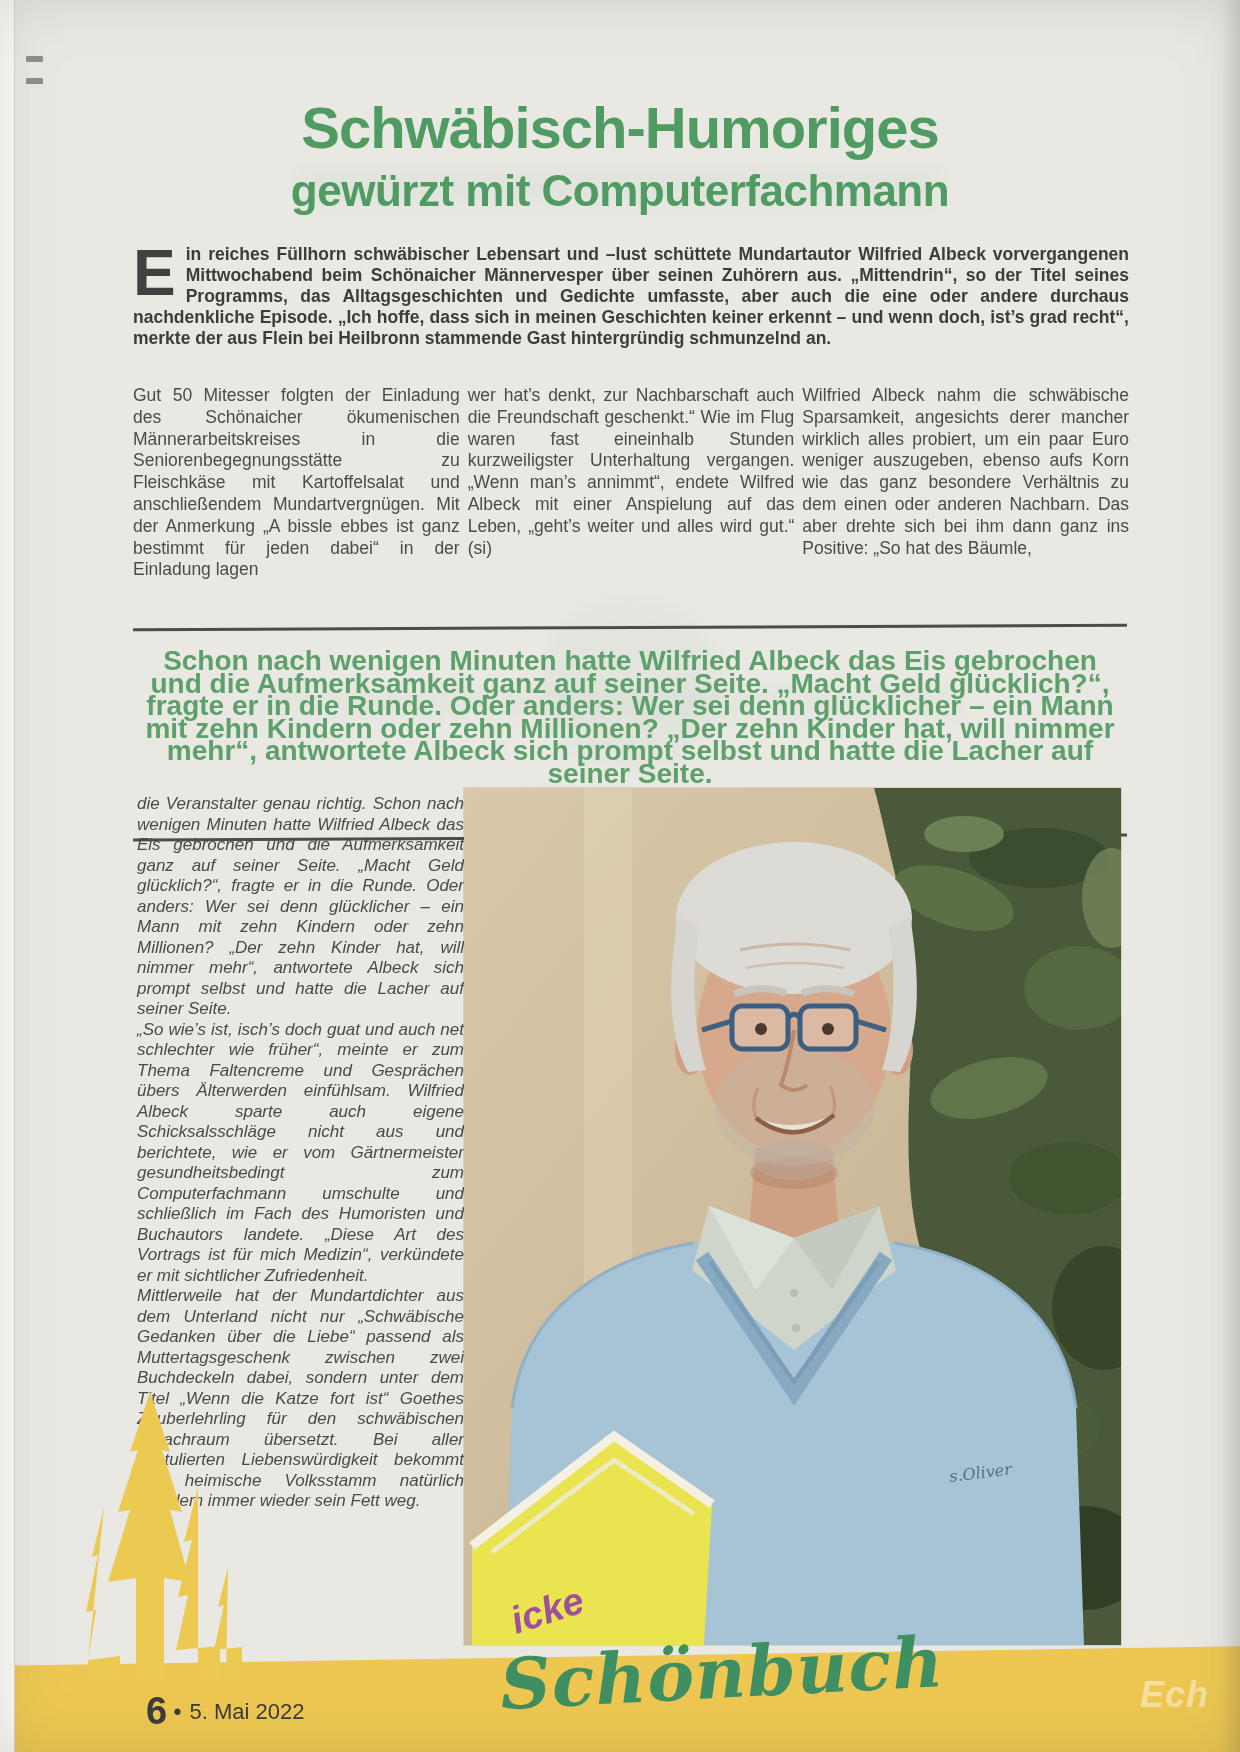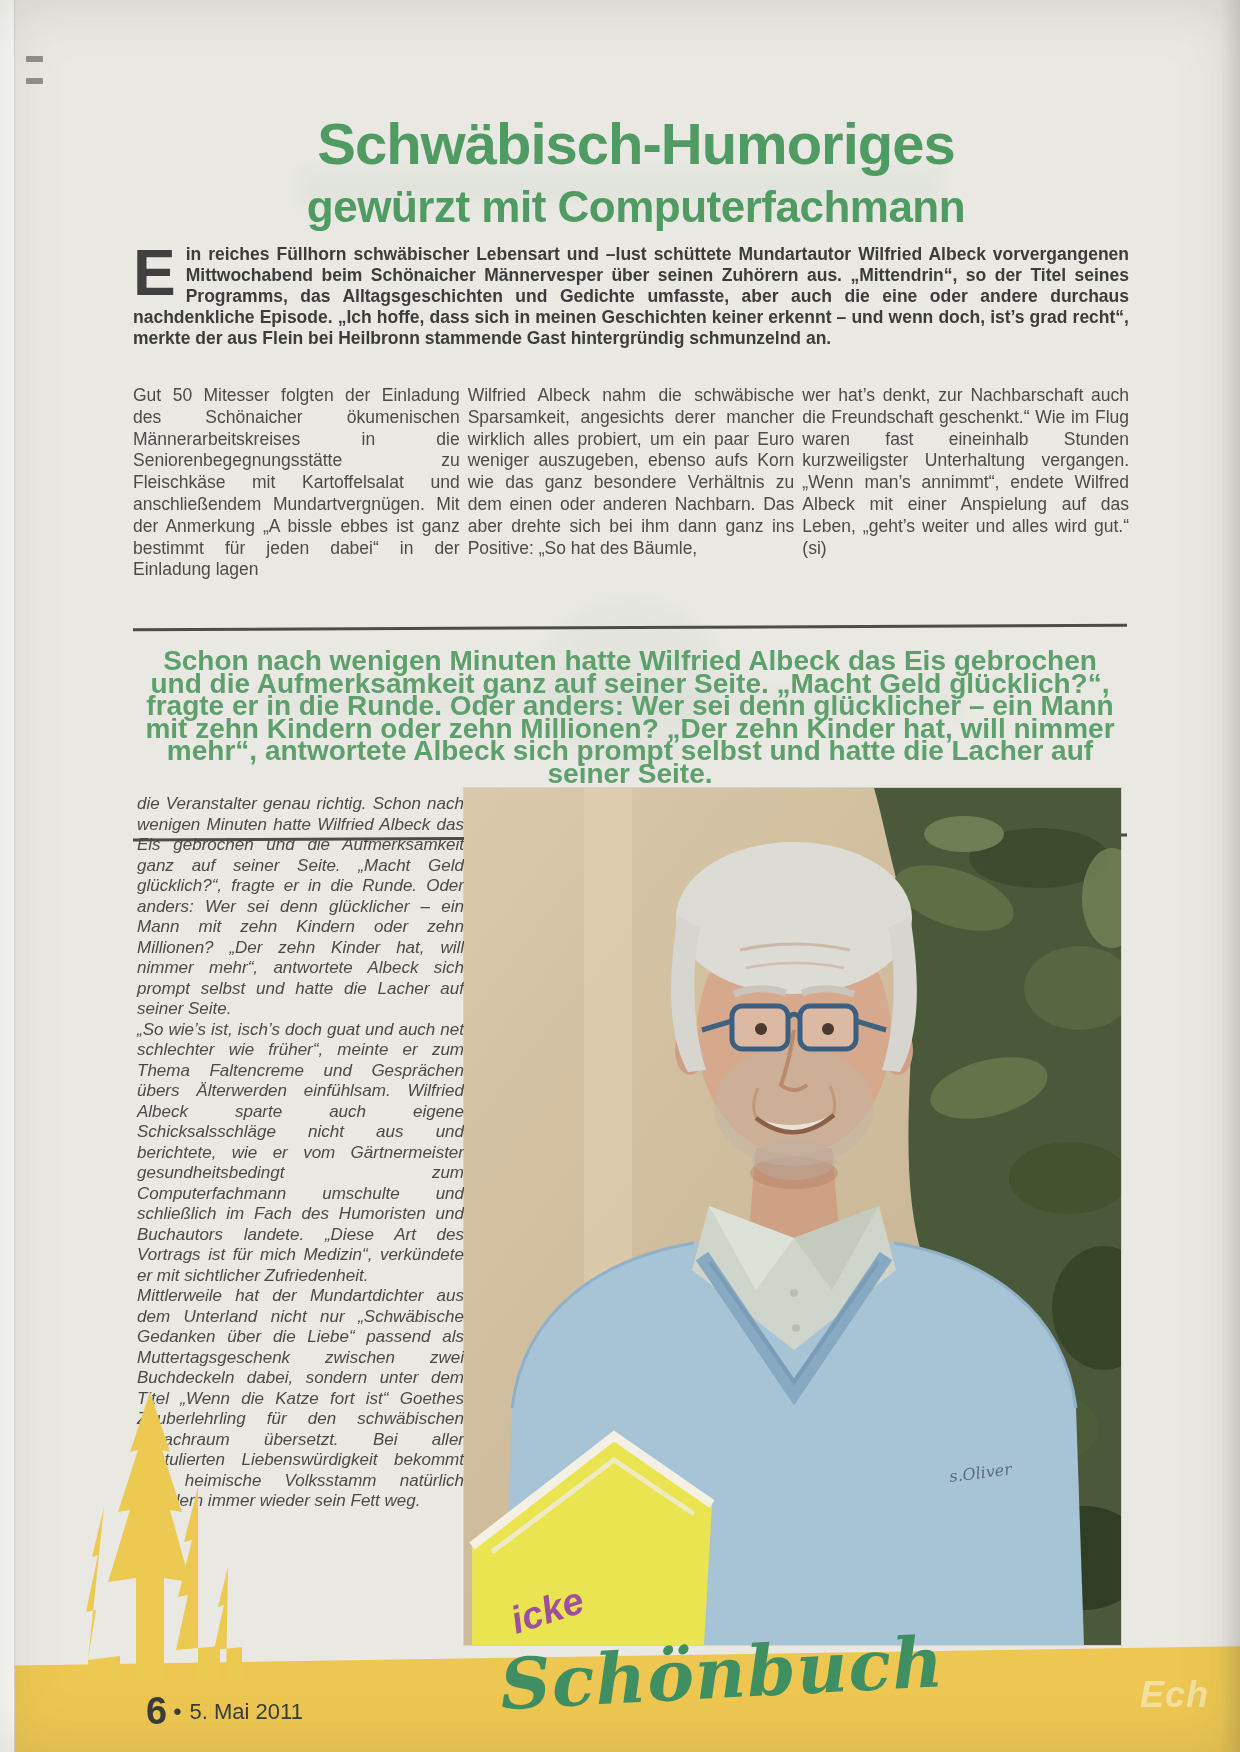--- a/index.html
+++ b/index.html
@@ -13,21 +13,21 @@
   .scan-strip-left{position:absolute; left:0; top:0; width:14px; height:1752px;
     background:#fbfbf8; border-right:1px solid #d6d5d0; z-index:8;}
   .scan-shadow-right{position:absolute; right:0; top:0; width:20px; height:1752px;
     background:linear-gradient(to left, rgba(70,68,60,.14), rgba(70,68,60,0)); z-index:8;}
   .scan-dash{position:absolute; width:17px; height:6px; background:#8e8e8b; z-index:8; border-radius:1px;}
   .ghost{position:absolute; background:#9cbfa5; filter:blur(7px); z-index:0;}
 
   .kicker{position:absolute; left:120px; top:56px; width:1000px; text-align:center;
     font-size:21px; color:#56554f; letter-spacing:.2px;}
   .headline{position:absolute; left:70px; width:1100px; text-align:center;
-    color:#4f9b62; font-weight:bold; margin:16px; z-index:1;}
+    color:#4f9b62; font-weight:bold; margin:0; z-index:1;}
   .headline.l1{top:94px; font-size:58px; letter-spacing:-1px;}
   .headline.l2{top:166px; font-size:44px; letter-spacing:-.5px;}
 
   .lead{position:absolute; left:133px; top:244px; width:996px;
     font-size:17.5px; line-height:21px; font-weight:bold; color:#3b3c3b;
     text-align:justify; hyphens:auto; -webkit-hyphens:auto; z-index:1;}
   .dropcap{float:left; font-size:64px; line-height:50px; font-weight:bold;
     color:#3f403f; margin:4px 10px 0 0;}
 
   .cols{position:absolute; left:133px; top:385px; width:996px; display:flex; gap:8px; z-index:1;}
@@ -81,22 +81,22 @@
 
   <h1 class="headline l1">Schwäbisch-Humoriges</h1>
   <h1 class="headline l2">gewürzt mit Computerfachmann</h1>
 
   <div class="lead">
     <span class="dropcap">E</span><span>in reiches Füllhorn schwäbischer Lebensart und –lust schüttete Mundartautor Wilfried Albeck vorvergangenen Mittwochabend beim Schönaicher Männervesper über seinen Zuhörern aus. „Mittendrin“, so der Titel seines Programms, das Alltagsgeschichten und Gedichte umfasste, aber auch die eine oder andere durchaus nachdenkliche Episode. „Ich hoffe, dass sich in meinen Geschichten keiner erkennt – und wenn doch, ist’s grad recht“, merkte der aus Flein bei Heilbronn stammende Gast hintergründig schmunzelnd an.</span>
   </div>
 
   <div class="cols">
     <div class="col">Gut 50 Mitesser folgten der Einladung des Schönaicher ökumenischen Männerarbeitskreises in die Seniorenbegegnungsstätte zu Fleischkäse mit Kartoffelsalat und anschließendem Mundartvergnügen. Mit der Anmerkung „A bissle ebbes ist ganz bestimmt für jeden dabei“ in der Einladung lagen</div>
+    <div class="col">wer hat’s denkt, zur Nachbarschaft auch die Freundschaft geschenkt.“ Wie im Flug waren fast eineinhalb Stunden kurzweiligster Unterhaltung vergangen. „Wenn man’s annimmt“, endete Wilfred Albeck mit einer Anspielung auf das Leben, „geht’s weiter und alles wird gut.“ (si)</div>
     <div class="col">Wilfried Albeck nahm die schwäbische Sparsamkeit, angesichts derer mancher wirklich alles probiert, um ein paar Euro weniger auszugeben, ebenso aufs Korn wie das ganz besondere Verhältnis zu dem einen oder anderen Nachbarn. Das aber drehte sich bei ihm dann ganz ins Positive: „So hat des Bäumle,</div>
-    <div class="col">wer hat’s denkt, zur Nachbarschaft auch die Freundschaft geschenkt.“ Wie im Flug waren fast eineinhalb Stunden kurzweiligster Unterhaltung vergangen. „Wenn man’s annimmt“, endete Wilfred Albeck mit einer Anspielung auf das Leben, „geht’s weiter und alles wird gut.“ (si)</div>
   </div>
 
   <div class="rule r1"></div>
   <div class="pullquote">Schon nach wenigen Minuten hatte Wilfried Albeck das Eis gebrochen und die Aufmerksamkeit ganz auf seiner Seite. „Macht Geld glücklich?“, fragte er in die Runde. Oder anders: Wer sei denn glücklicher – ein Mann mit zehn Kindern oder zehn Millionen? „Der zehn Kinder hat, will nimmer mehr“, antwortete Albeck sich prompt selbst und hatte die Lacher auf seiner Seite.</div>
   <div class="rule r2"></div>
 
   <div class="bodycol">
     <p>die Veranstalter genau richtig. Schon nach wenigen Minuten hatte Wilfried Albeck das Eis gebrochen und die Aufmerksamkeit ganz auf seiner Seite. „Macht Geld glücklich?“, fragte er in die Runde. Oder anders: Wer sei denn glücklicher – ein Mann mit zehn Kindern oder zehn Millionen? „Der zehn Kinder hat, will nimmer mehr“, antwortete Albeck sich prompt selbst und hatte die Lacher auf seiner Seite.</p>
     <p>„So wie’s ist, isch’s doch guat und auch net schlechter wie früher“, meinte er zum Thema Faltencreme und Gesprächen übers Älterwerden einfühlsam. Wilfried Albeck sparte auch eigene Schicksalsschläge nicht aus und berichtete, wie er vom Gärtnermeister gesundheitsbedingt zum Computerfachmann umschulte und schließlich im Fach des Humoristen und Buchautors landete. „Diese Art des Vortrags ist für mich Medizin“, verkündete er mit sichtlicher Zufriedenheit.</p>
     <p>Mittlerweile hat der Mundartdichter aus dem Unterland nicht nur „Schwäbische Gedanken über die Liebe“ passend als Muttertagsgeschenk zwischen zwei Buchdeckeln dabei, sondern unter dem Titel „Wenn die Katze fort ist“ Goethes Zauberlehrling für den schwäbischen Sprachraum übersetzt. Bei aller postulierten Liebenswürdigkeit bekommt der heimische Volksstamm natürlich trotzdem immer wieder sein Fett weg.</p>
@@ -177,18 +177,18 @@
   <div class="band"></div>
   <svg class="trees" viewBox="0 0 156 290">
     <g fill="#ecca52">
       <polygon points="64,0 44,60 52,58 32,120 44,118 22,190 50,186 50,290 78,290 78,186 104,190 84,118 96,120 76,58 84,60"></polygon>
       <polygon points="18,115 6,165 12,163 0,220 10,218 2,268 34,264 34,290 10,290 2,290 2,268"></polygon>
       <polygon points="112,95 98,150 106,148 92,205 102,203 90,258 134,254 134,290 112,290"></polygon>
       <polygon points="142,175 132,215 138,213 128,258 156,255 156,290 140,290"></polygon>
     </g>
   </svg>
   <div class="pagenum">
-    <span class="num">6</span><span class="sep">•</span><span class="date">5. Mai 2011</span>
+    <span class="num">6</span><span class="sep">•</span><span class="date">5. Mai 2022</span>
   </div>
   <div class="logo">Schönbuch</div>
   <div class="watermark">Ech</div>
 
 </div>
 
 </body></html>

